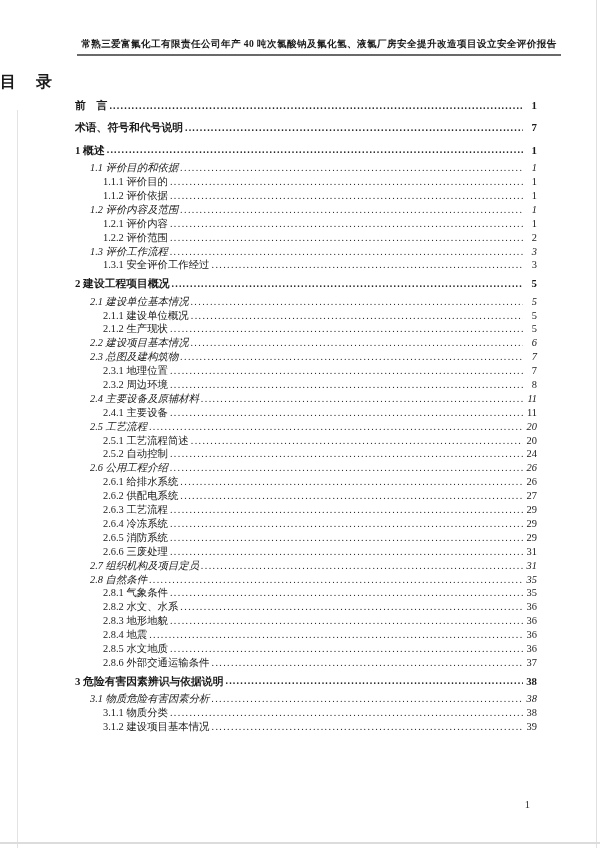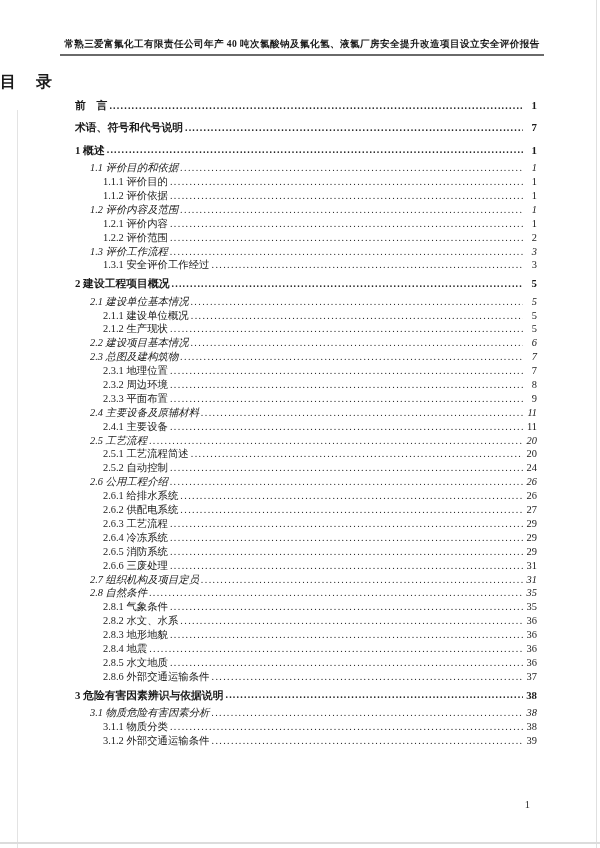--- a/index.html
+++ b/index.html
@@ -7,21 +7,21 @@
     width:600px;height:848px;position:relative;background:#ffffff;
     font-family:"Liberation Serif","DejaVu Serif",serif;
     color:#1a1a1a;overflow:hidden;
   }
   
   .scan-edge-left{position:absolute;left:17px;top:110px;bottom:0;width:1px;background:#e3e3e3;}
   .scan-edge-right{position:absolute;right:3px;top:0;bottom:0;width:1px;background:#e0e0e0;}
   .scan-edge-bottom{position:absolute;left:0;right:0;bottom:4px;height:2px;background:#dcdcdc;}
 
   .doc-header{
-    position:absolute;left:60px;top:38px;width:484px;
+    position:absolute;left:77px;top:38px;width:484px;
     font-size:9.6px;font-weight:bold;text-align:center;letter-spacing:0.4px;
     padding-bottom:3px;border-bottom:2px solid #6a6a6a;
     white-space:nowrap;
   }
   .doc-title{
     position:absolute;left:0;top:72px;width:600px;
     font-size:16px;font-weight:bold;letter-spacing:2px;white-space:pre;
   }
   .toc{
     position:absolute;left:75px;top:94px;width:462px;
@@ -74,21 +74,20 @@
     <div class="toc-row lvl1"><span class="toc-label">1.3 评价工作流程</span><span class="toc-dots"></span><span class="toc-page">3</span></div>
     <div class="toc-row lvl2"><span class="toc-label">1.3.1 安全评价工作经过</span><span class="toc-dots"></span><span class="toc-page">3</span></div>
     <div class="toc-row lvl0 chapter"><span class="toc-label">2 建设工程项目概况</span><span class="toc-dots"></span><span class="toc-page">5</span></div>
     <div class="toc-row lvl1"><span class="toc-label">2.1 建设单位基本情况</span><span class="toc-dots"></span><span class="toc-page">5</span></div>
     <div class="toc-row lvl2"><span class="toc-label">2.1.1 建设单位概况</span><span class="toc-dots"></span><span class="toc-page">5</span></div>
     <div class="toc-row lvl2"><span class="toc-label">2.1.2 生产现状</span><span class="toc-dots"></span><span class="toc-page">5</span></div>
     <div class="toc-row lvl1"><span class="toc-label">2.2 建设项目基本情况</span><span class="toc-dots"></span><span class="toc-page">6</span></div>
     <div class="toc-row lvl1"><span class="toc-label">2.3 总图及建构筑物</span><span class="toc-dots"></span><span class="toc-page">7</span></div>
     <div class="toc-row lvl2"><span class="toc-label">2.3.1 地理位置</span><span class="toc-dots"></span><span class="toc-page">7</span></div>
     <div class="toc-row lvl2"><span class="toc-label">2.3.2 周边环境</span><span class="toc-dots"></span><span class="toc-page">8</span></div>
-    <div class="toc-row lvl2"><span class="toc-label">2.3.3 平面布置</span><span class="toc-dots"></span><span class="toc-page">9</span></div>
     <div class="toc-row lvl1"><span class="toc-label">2.4 主要设备及原辅材料</span><span class="toc-dots"></span><span class="toc-page">11</span></div>
     <div class="toc-row lvl2"><span class="toc-label">2.4.1 主要设备</span><span class="toc-dots"></span><span class="toc-page">11</span></div>
     <div class="toc-row lvl1"><span class="toc-label">2.5 工艺流程</span><span class="toc-dots"></span><span class="toc-page">20</span></div>
     <div class="toc-row lvl2"><span class="toc-label">2.5.1 工艺流程简述</span><span class="toc-dots"></span><span class="toc-page">20</span></div>
     <div class="toc-row lvl2"><span class="toc-label">2.5.2 自动控制</span><span class="toc-dots"></span><span class="toc-page">24</span></div>
     <div class="toc-row lvl1"><span class="toc-label">2.6 公用工程介绍</span><span class="toc-dots"></span><span class="toc-page">26</span></div>
     <div class="toc-row lvl2"><span class="toc-label">2.6.1 给排水系统</span><span class="toc-dots"></span><span class="toc-page">26</span></div>
     <div class="toc-row lvl2"><span class="toc-label">2.6.2 供配电系统</span><span class="toc-dots"></span><span class="toc-page">27</span></div>
     <div class="toc-row lvl2"><span class="toc-label">2.6.3 工艺流程</span><span class="toc-dots"></span><span class="toc-page">29</span></div>
     <div class="toc-row lvl2"><span class="toc-label">2.6.4 冷冻系统</span><span class="toc-dots"></span><span class="toc-page">29</span></div>
@@ -98,16 +97,16 @@
     <div class="toc-row lvl1"><span class="toc-label">2.8 自然条件</span><span class="toc-dots"></span><span class="toc-page">35</span></div>
     <div class="toc-row lvl2"><span class="toc-label">2.8.1 气象条件</span><span class="toc-dots"></span><span class="toc-page">35</span></div>
     <div class="toc-row lvl2"><span class="toc-label">2.8.2 水文、水系</span><span class="toc-dots"></span><span class="toc-page">36</span></div>
     <div class="toc-row lvl2"><span class="toc-label">2.8.3 地形地貌</span><span class="toc-dots"></span><span class="toc-page">36</span></div>
     <div class="toc-row lvl2"><span class="toc-label">2.8.4 地震</span><span class="toc-dots"></span><span class="toc-page">36</span></div>
     <div class="toc-row lvl2"><span class="toc-label">2.8.5 水文地质</span><span class="toc-dots"></span><span class="toc-page">36</span></div>
     <div class="toc-row lvl2"><span class="toc-label">2.8.6 外部交通运输条件</span><span class="toc-dots"></span><span class="toc-page">37</span></div>
     <div class="toc-row lvl0 chapter"><span class="toc-label">3 危险有害因素辨识与依据说明</span><span class="toc-dots"></span><span class="toc-page">38</span></div>
     <div class="toc-row lvl1"><span class="toc-label">3.1 物质危险有害因素分析</span><span class="toc-dots"></span><span class="toc-page">38</span></div>
     <div class="toc-row lvl2"><span class="toc-label">3.1.1 物质分类</span><span class="toc-dots"></span><span class="toc-page">38</span></div>
-    <div class="toc-row lvl2"><span class="toc-label">3.1.2 外部交通运输条件</span><span class="toc-dots"></span><span class="toc-page">39</span></div>
+    <div class="toc-row lvl2"><span class="toc-label">3.1.2 建设项目基本情况</span><span class="toc-dots"></span><span class="toc-page">39</span></div>
   </div>
 
 <div class="page-footer">1</div>
 
 </body></html>

